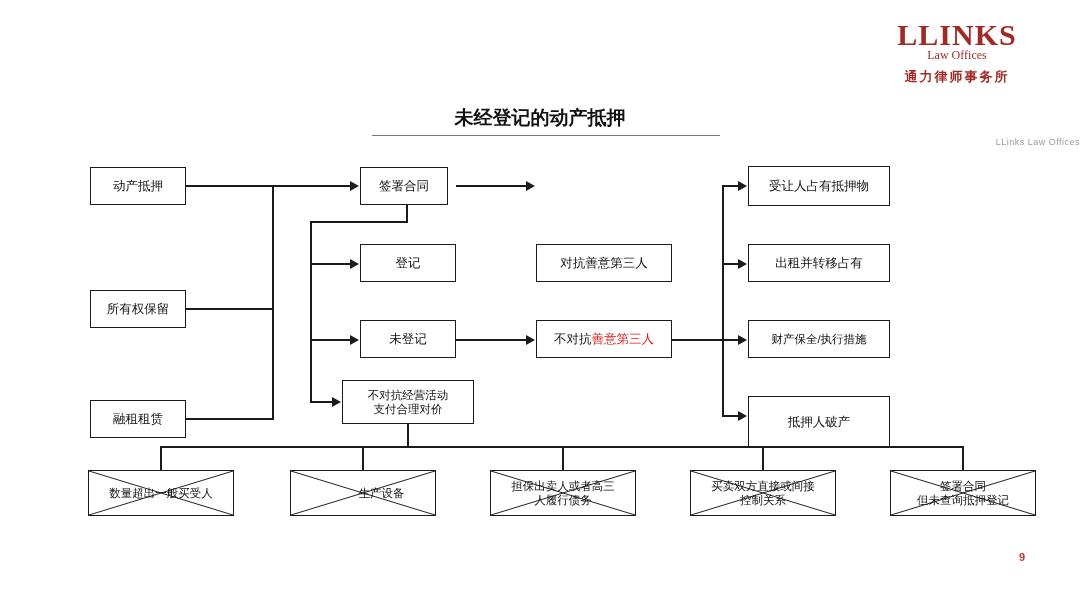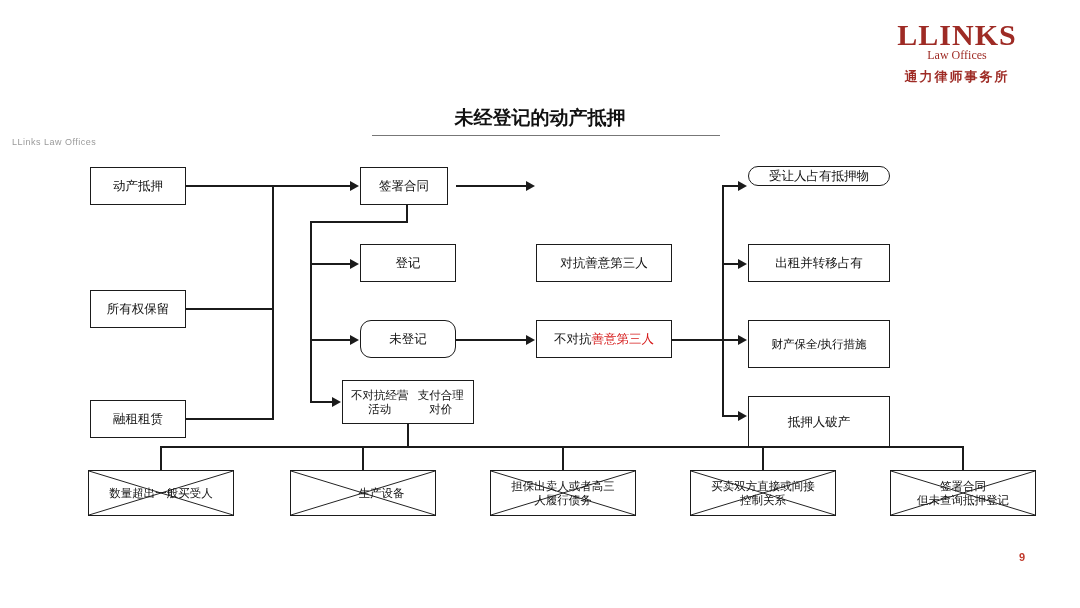--- a/index.html
+++ b/index.html
@@ -62,24 +62,24 @@
   .title-rule {
     position: absolute;
     left: 372px;
     top: 135px;
     width: 348px;
     height: 1px;
     background: #777777;
   }
   .subtitle {
     position: absolute;
-    left: 12px;
+    left: 0;
     right: 0;
     top: 137px;
-    text-align: left;
+    text-align: right;
     font-size: 9px;
     color: #9a9a9a;
     letter-spacing: 0.5px;
   }
   
   .box {
     position: absolute;
     border: 1px solid #1b1b1b;
     background: #ffffff;
     box-sizing: border-box;
@@ -149,35 +149,35 @@
   <div class="title">未经登记的动产抵押</div>
   <div class="title-rule"></div>
   <div class="subtitle">LLinks Law Offices</div>
 
   <div class="box" style="left:90px; top:167px; width:96px; height:38px;">动产抵押</div>
   <div class="box" style="left:90px; top:290px; width:96px; height:38px;">所有权保留</div>
   <div class="box" style="left:90px; top:400px; width:96px; height:38px;">融租租赁</div>
 
   <div class="box" style="left:360px; top:167px; width:88px; height:38px;">签署合同</div>
   <div class="box" style="left:360px; top:244px; width:96px; height:38px;">登记</div>
-  <div class="box" style="left:360px; top:320px; width:96px; height:38px;border-radius:11px;">未登记</div>
-  <div class="box small" style="left:342px; top:380px; width:132px; height:44px; flex-direction:row;">
+  <div class="box" style="left:360px; top:320px; width:96px; height:38px;">未登记</div>
+  <div class="box small" style="left:342px; top:380px; width:132px; height:44px; flex-direction:column;">
     <span>不对抗经营活动</span>
     <span>支付合理对价</span>
   </div>
 
   <div class="box" style="left:536px; top:244px; width:136px; height:38px;">对抗善意第三人</div>
   <div class="box" style="left:536px; top:320px; width:136px; height:38px;">
     <span>不对抗</span>
       <span class="red">善意第三人</span>
   </div>
 
-  <div class="box" style="left:748px; top:166px; width:142px; height:20px;border-radius:15px;">受让人占有抵押物</div>
+  <div class="box" style="left:748px; top:166px; width:142px; height:40px;">受让人占有抵押物</div>
   <div class="box" style="left:748px; top:244px; width:142px; height:38px;">出租并转移占有</div>
-  <div class="box small" style="left:748px; top:320px; width:142px; height:48px;">财产保全/执行措施</div>
+  <div class="box small" style="left:748px; top:320px; width:142px; height:38px;">财产保全/执行措施</div>
   <div class="box" style="left:748px; top:396px; width:142px; height:52px;">抵押人破产</div>
 
   <div class="box small crossed" style="left:88px; top:470px; width:146px; height:46px; flex-direction:column;">
     <span>数量超出一般买受人</span>
     <span></span>
     <svg class="x-line" viewBox="0 0 146 46" preserveAspectRatio="none">
       <line x1="0" y1="0" x2="146" y2="46" stroke="#1b1b1b" stroke-width="1"></line>
       <line x1="146" y1="0" x2="0" y2="46" stroke="#1b1b1b" stroke-width="1"></line>
     </svg>
   </div>

